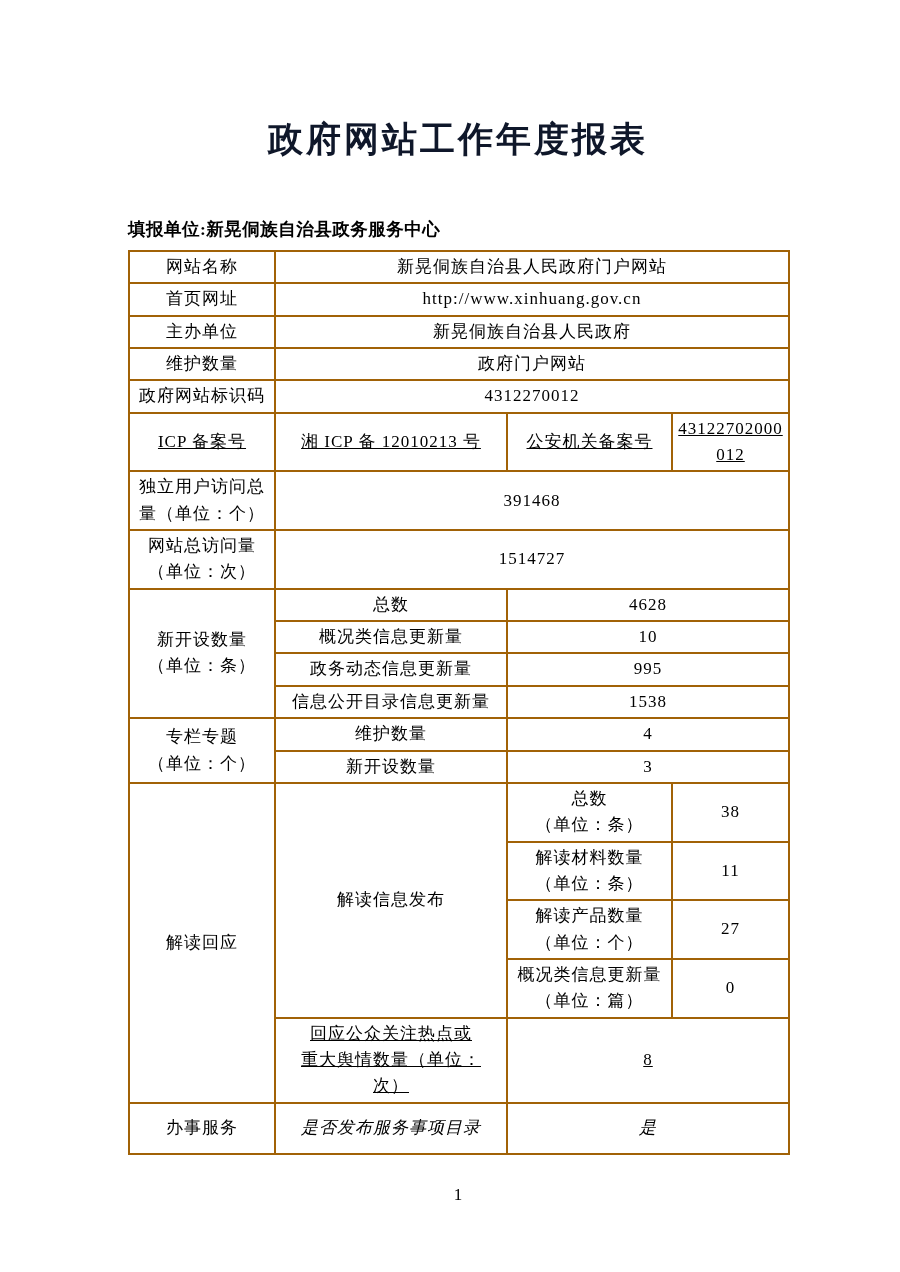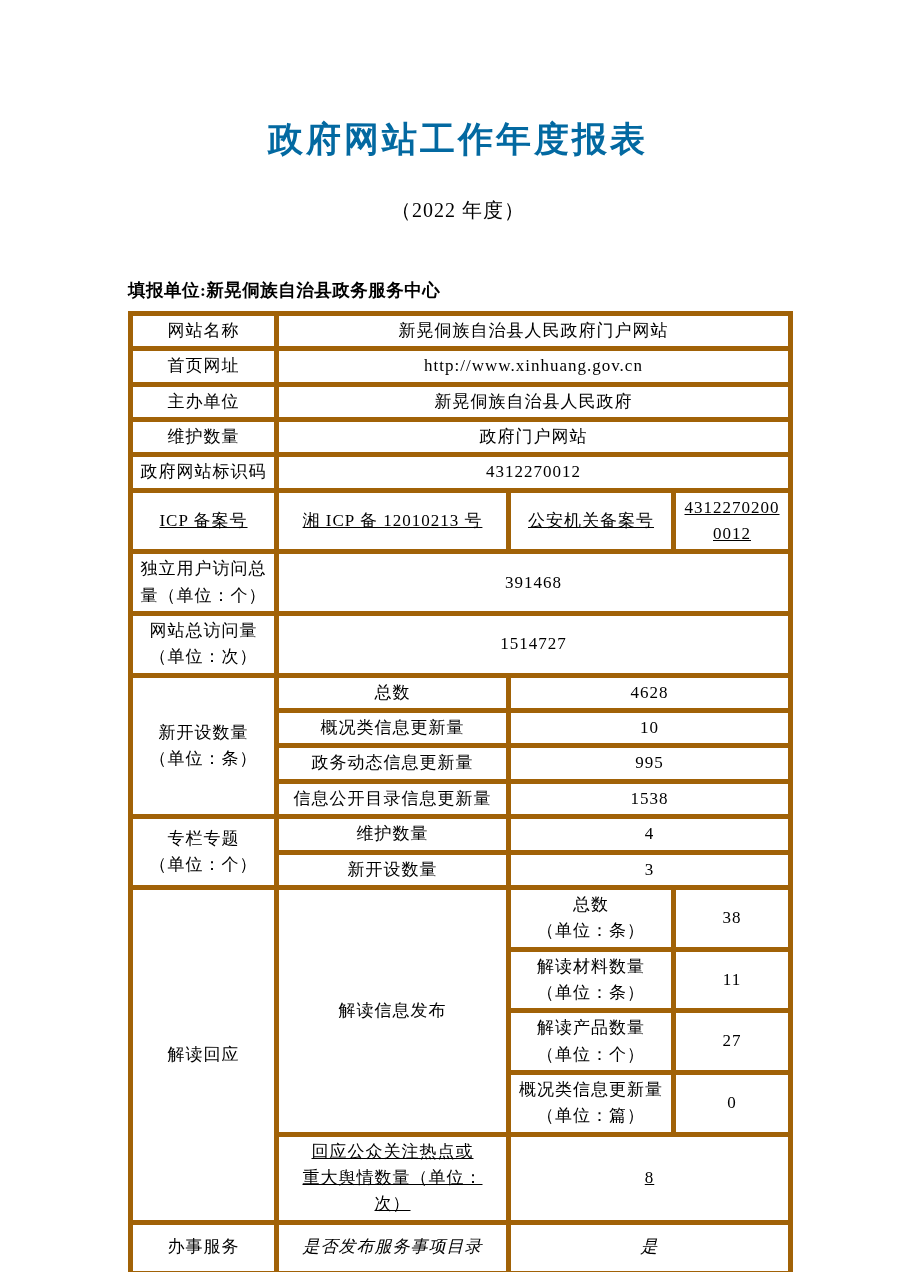--- a/index.html
+++ b/index.html
@@ -4,53 +4,52 @@
 <style>
   html,body{margin:0;padding:0;background:#ffffff;}
   .page{
     width:900px;height:1272px;background:#ffffff;color:#000;
     font-family:"Liberation Serif",serif;position:relative;overflow:hidden;
   }
   .content{width:660px;margin-left:128px;}
   .doc-title{
     margin:0;padding-top:116px;text-align:center;
     font-family:"Liberation Sans",sans-serif;font-weight:700;
-    font-size:35px;letter-spacing:3px;color:#0369a1;
+    font-size:35px;letter-spacing:3px;color:#0f172a;
   }
   .doc-subtitle{
     margin-top:34px;text-align:center;font-size:20px;letter-spacing:1px;
   }
   .reporting-unit{
     margin-top:54px;text-align:left;font-size:17.5px;font-weight:700;letter-spacing:0.5px;
   }
   table.report{
     border-collapse:collapse;table-layout:fixed;width:660px;margin-top:9px;
   }
   table.report td{
-    border:5px solid #a16207;text-align:center;vertical-align:middle;
+    border:2px solid #a16207;text-align:center;vertical-align:middle;
     font-size:17px;line-height:1.55;letter-spacing:1px;padding:2px 4px;
     overflow:hidden;word-break:break-word;
   }
   td.num{letter-spacing:1.5px;}
   td.url{letter-spacing:2px;}
   td.break-all{word-break:break-all;letter-spacing:1.5px;line-height:1.6;}
   tr.h30{height:30px;} tr.h31{height:31px;} tr.h55{height:55px;text-decoration:underline;}
   tr.h56{height:56px;padding-left:32px;} tr.h52{height:52px;} tr.h76{height:76px;text-decoration:underline;} tr.h51{height:51px;}
   td.v-bottom{vertical-align:bottom;padding-bottom:3px;}
   td.v-top{vertical-align:top;padding-top:6px;font-style:italic;}
   .page-number{margin-top:30px;text-align:center;font-size:17px;}
 </style>
 </head>
 <body>
 
 <div class="page">
   <div class="content">
 
     <h1 class="doc-title">政府网站工作年度报表</h1>
-    <div class="doc-subtitle">（2022 年度）</div>
     <div class="reporting-unit">填报单位:新晃侗族自治县政务服务中心</div>
 
     <table class="report">
       <colgroup>
         <col style="width:146px">
           <col style="width:232px">
           <col style="width:165px">
           <col style="width:117px">
       </colgroup>
 

